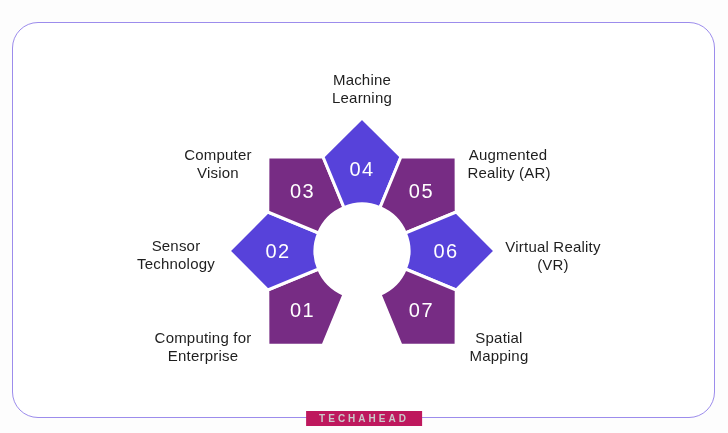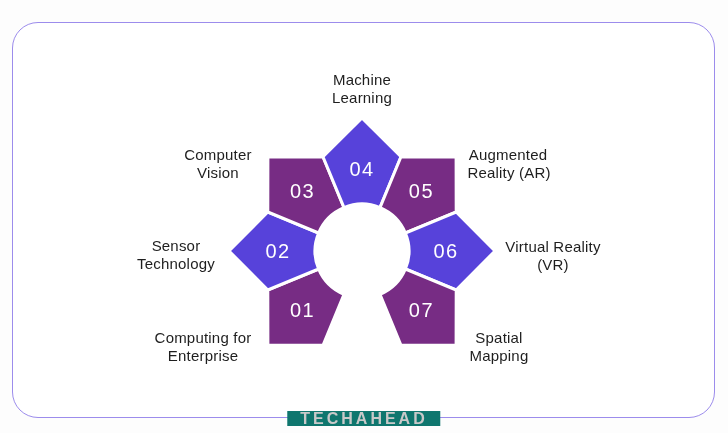--- a/index.html
+++ b/index.html
@@ -20,22 +20,22 @@
     text-anchor:middle;dominant-baseline:central;
     font-family:"Liberation Sans","DejaVu Sans",sans-serif;
   }
   .labels text{
     fill:#1E1E1E;font-size:15px;font-weight:500;letter-spacing:.2px;
     text-anchor:middle;
     font-family:"Liberation Sans","DejaVu Sans",sans-serif;
   }
   .footer-logo{
     position:absolute;top:411px;left:50%;transform:translateX(-50%);
-    background:#0f766e;padding:0 13px;height:15px;line-height:15px;
-    font-size:16px;font-weight:bold;letter-spacing:3px;color:#C9C9C9;
+    background:#be185d;padding:0 13px;height:15px;line-height:15px;
+    font-size:10px;font-weight:bold;letter-spacing:3px;color:#C9C9C9;
     z-index:5;white-space:nowrap;
   }
 </style>
 </head>
 <body>
 
 <div class="card"></div>
 
 <svg class="diagram" viewBox="0 0 728 433">
   <g>

